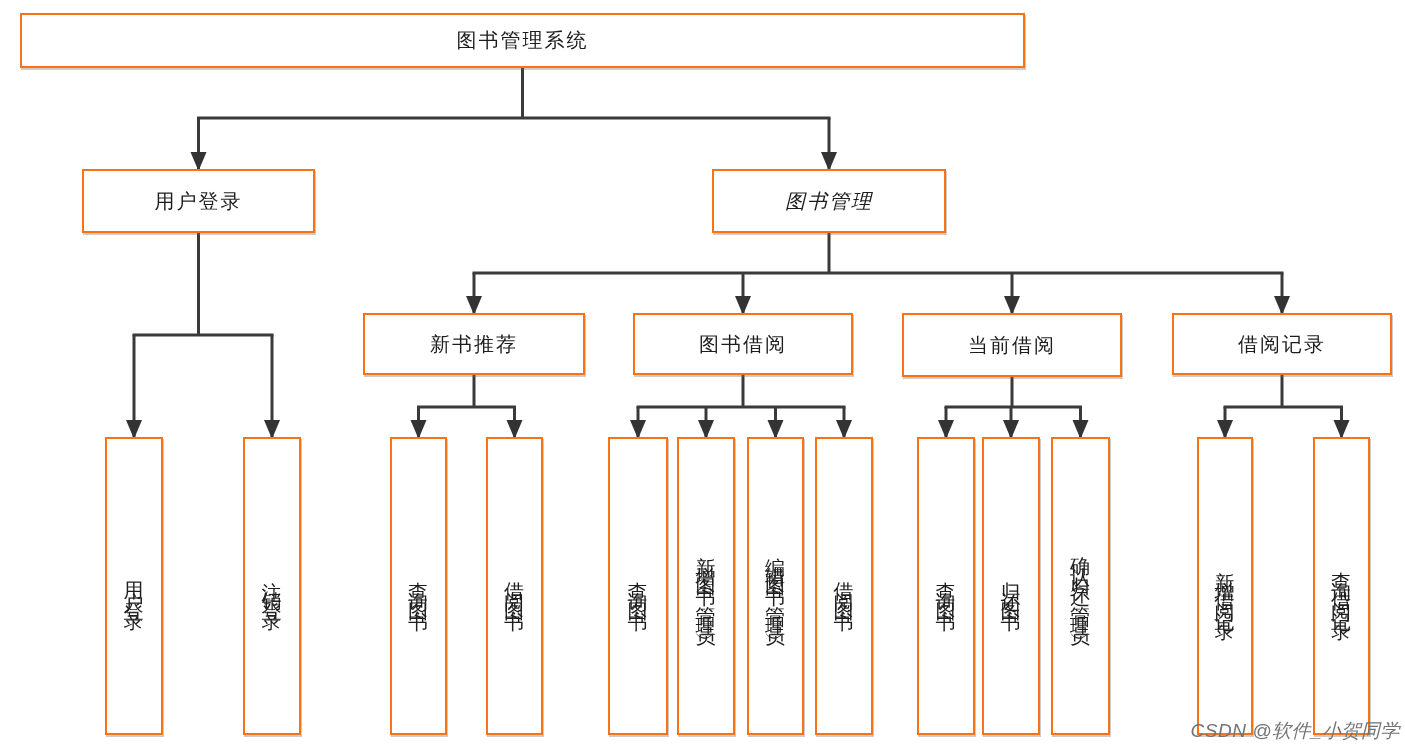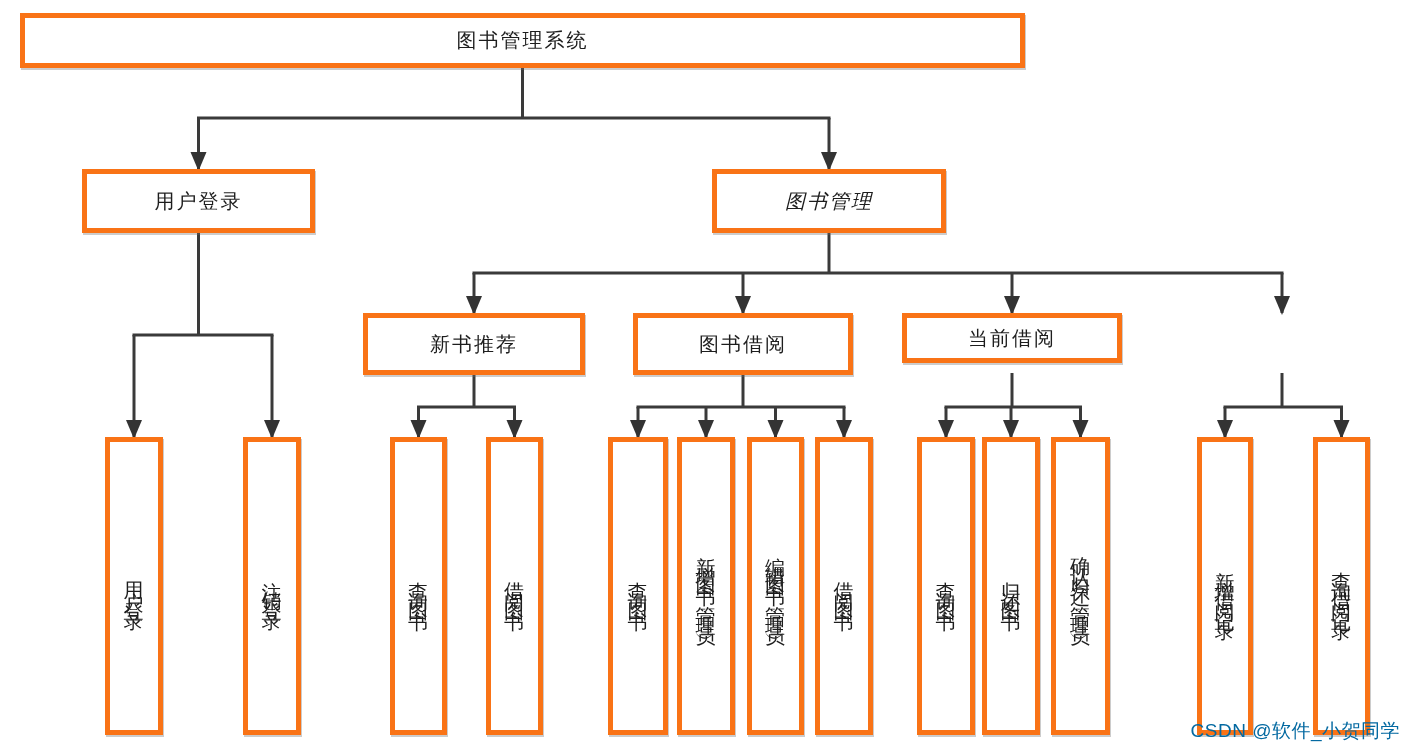--- a/index.html
+++ b/index.html
@@ -12,21 +12,21 @@
     overflow: hidden;
   }
   svg.connectors {
     position: absolute;
     left: 0; top: 0;
     width: 1405px; height: 747px;
   }
   .node {
     position: absolute;
     background: #ffffff;
-    border: 5px solid #f97316;
+    border: 2px solid #f97316;
     box-sizing: border-box;
     box-shadow: 1px 2px 0 rgba(110,110,110,0.35);
     display: flex;
     align-items: center;
     justify-content: center;
     color: #1d1d1d;
     z-index: 2;
   }
   .h-node {
     font-size: 20px;
@@ -101,27 +101,28 @@
       <polygon points="1011,439 1003,420 1019,420" fill="#333333"></polygon>
       <line x1="1080.5" y1="407" x2="1080.5" y2="437" stroke="#3a3a3a" stroke-width="3"></line>
       <polygon points="1080.5,439 1072.5,420 1088.5,420" fill="#333333"></polygon>
       <line x1="1282" y1="373" x2="1282" y2="407" stroke="#3a3a3a" stroke-width="3"></line>
       <line x1="1223.5" y1="407" x2="1343" y2="407" stroke="#3a3a3a" stroke-width="3"></line>
       <line x1="1225" y1="407" x2="1225" y2="437" stroke="#3a3a3a" stroke-width="3"></line>
       <polygon points="1225,439 1217,420 1233,420" fill="#333333"></polygon>
       <line x1="1341.5" y1="407" x2="1341.5" y2="437" stroke="#3a3a3a" stroke-width="3"></line>
       <polygon points="1341.5,439 1333.5,420 1349.5,420" fill="#333333"></polygon>
     </svg>
-  <div class="watermark" style="color: #0369a1;">CSDN @软件_小贺同学</div>
+  <div class="watermark" style="color: #737373; font-style: italic;">CSDN @软件_小贺同学</div>
 <div class="node h-node" style="left: 20px; top: 13px; width: 1005px; height: 55px;">图书管理系统</div>
     <div class="node h-node" style="left: 82px; top: 169px; width: 233px; height: 64px;">用户登录</div>
     <div class="node h-node" style="left: 712px; top: 169px; width: 234px; height: 64px; font-style: italic;">图书管理</div>
     <div class="node h-node" style="left: 633px; top: 313px; width: 220px; height: 62px;">图书借阅</div>
     <div class="node h-node" style="left: 363px; top: 313px; width: 222px; height: 62px;">新书推荐</div>
-    <div class="node h-node" style="left: 902px; top: 313px; width: 220px; height: 50px; text-align: center;">当前借阅</div>
+    <div class="node h-node" style="left: 902px; top: 313px; width: 220px; height: 64px; text-align: center;">当前借阅</div>
+    <div class="node h-node" style="left: 1172px; top: 313px; width: 220px; height: 62px;">借阅记录</div>
     <div class="node v-node" style="left: 105px; top: 437px; width: 58px; height: 298px;">
       <span class="vtext">用户登录</span>
     </div>
     <div class="node v-node" style="left: 243px; top: 437px; width: 58px; height: 298px;">
       <span class="vtext">注销登录</span>
     </div>
     <div class="node v-node" style="left: 390px; top: 437px; width: 57px; height: 298px;">
       <span class="vtext">查询图书</span>
     </div>
     <div class="node v-node" style="left: 486px; top: 437px; width: 57px; height: 298px;">

